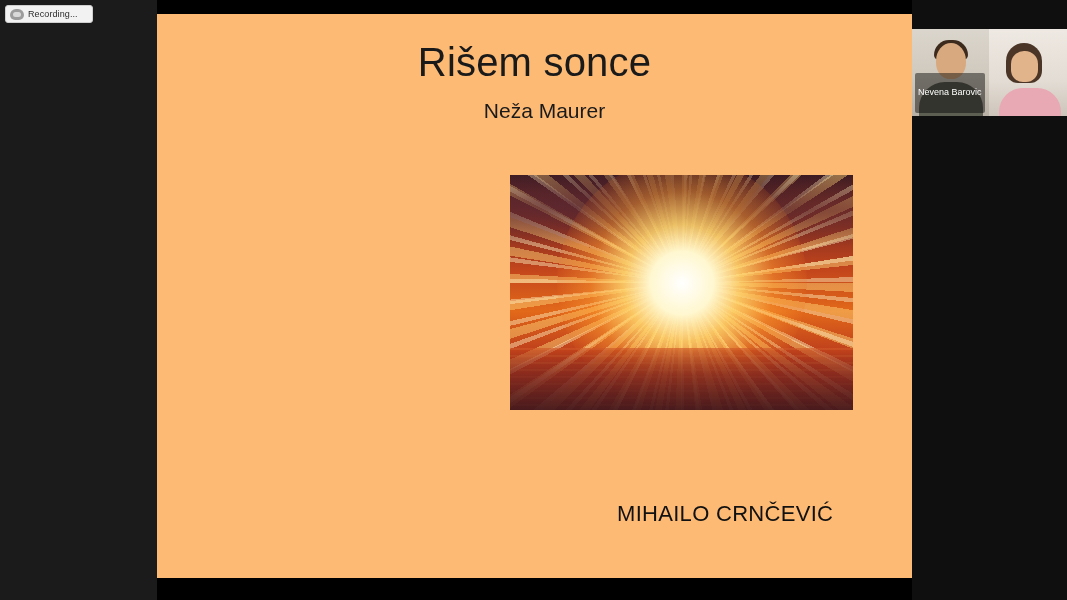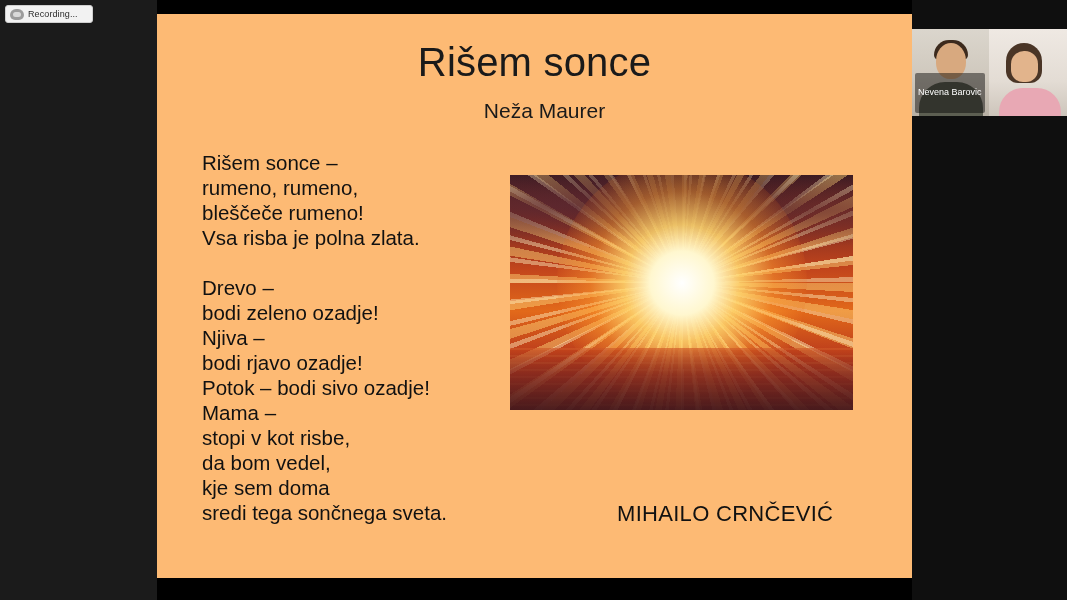--- a/index.html
+++ b/index.html
@@ -292,35 +292,20 @@
   <div class="rec-badge">
     <span class="rec-icon"></span>
     <span class="rec-text">Recording...</span>
   </div>
 
   <div class="share-stage">
     <div class="slide">
       <div class="slide-inner">
         <div class="slide-title">Rišem sonce</div>
         <div class="slide-author">Neža Maurer</div>
-        <div class="poem">Rišem sonce –
-rumeno, rumeno,
-bleščeče rumeno!
-Vsa risba je polna zlata.
-
-Drevo –
-bodi zeleno ozadje!
-Njiva –
-bodi rjavo ozadje!
-Potok – bodi sivo ozadje!
-Mama –
-stopi v kot risbe,
-da bom vedel,
-kje sem doma
-sredi tega sončnega sveta.</div>
 
         <div class="sun-photo">
           <div class="rays"></div>
           <div class="rays2"></div>
           <div class="clouds-top"></div>
           <div class="glow"></div>
           <div class="water"></div>
         </div>
 
         <div class="credit">MIHAILO CRNČEVIĆ</div>

